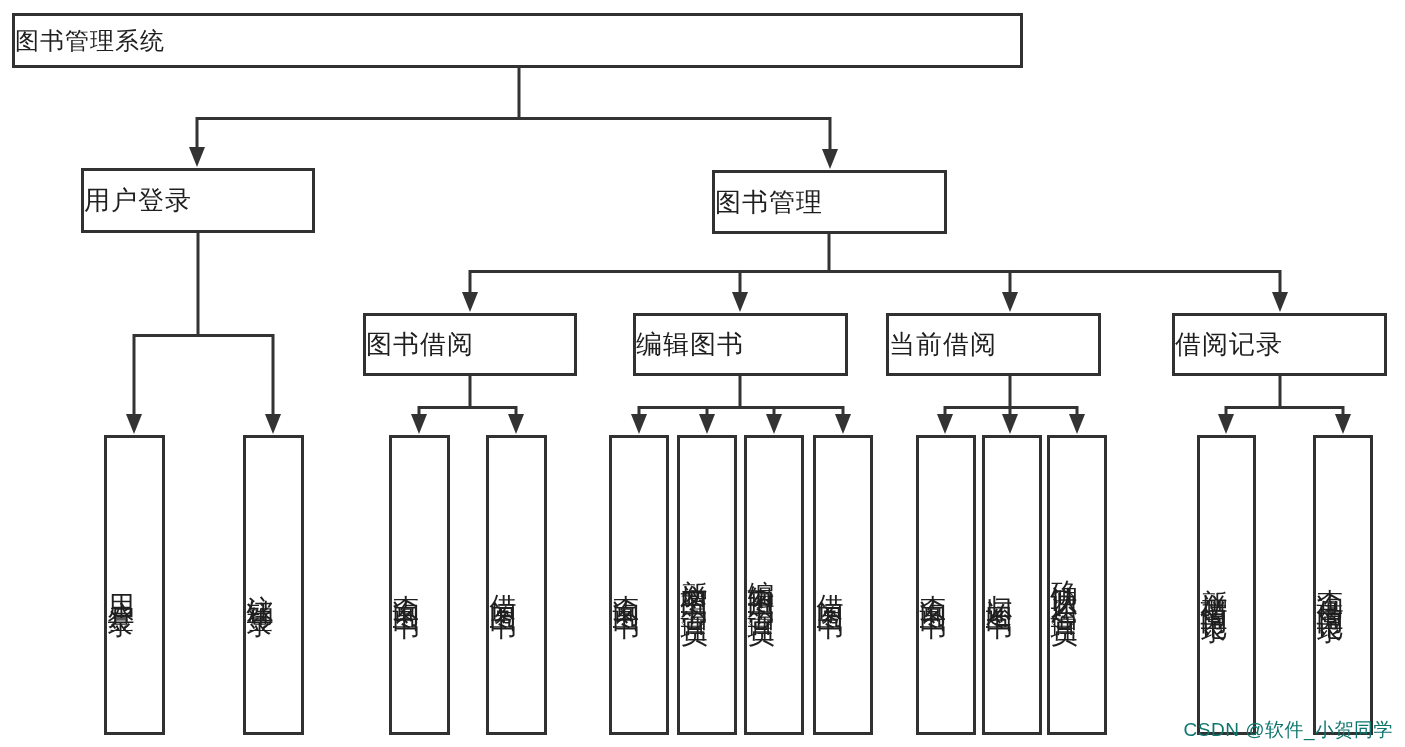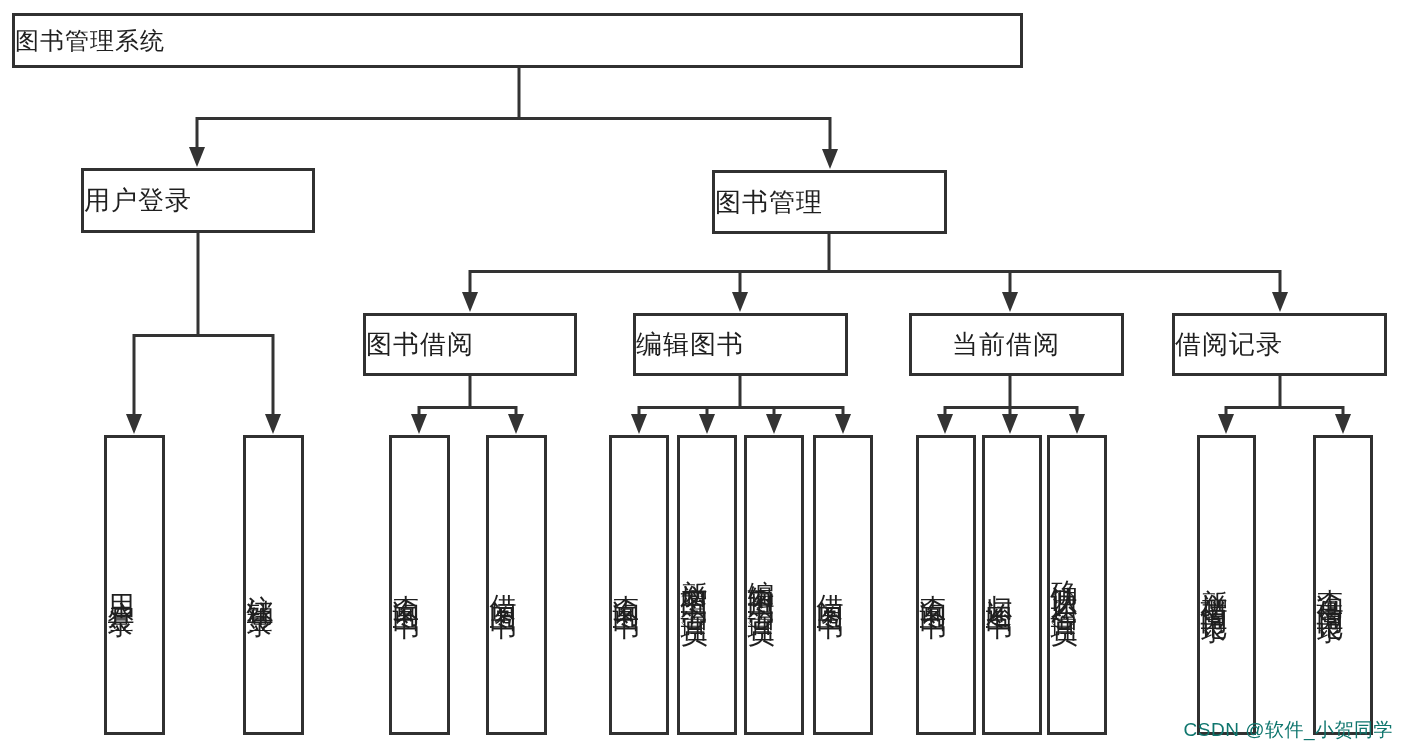--- a/index.html
+++ b/index.html
@@ -140,21 +140,21 @@
   <div class="box h" style="left:712px; top:170px; width:235px; height:64px;font-family:Liberation Mono, monospace;">
     <span>图书管理</span>
   </div>
 
   <div class="box h" style="left:363px; top:313px; width:214px; height:63px;">
     <span>图书借阅</span>
   </div>
   <div class="box h" style="left:633px; top:313px; width:215px; height:63px;">
     <span>编辑图书</span>
   </div>
-  <div class="box h" style="left:909px; top:313px; width:215px; height:63px;padding-left:40px;">
+  <div class="box h" style="left:886px; top:313px; width:215px; height:63px;">
     <span>当前借阅</span>
   </div>
   <div class="box h" style="left:1172px; top:313px; width:215px; height:63px;">
     <span>借阅记录</span>
   </div>
 
   <div class="box v" style="left:104px; top:435px; width:61px; height:300px;">
     <span>用户登录</span>
   </div>
   <div class="box v" style="left:243px; top:435px; width:61px; height:300px;">

